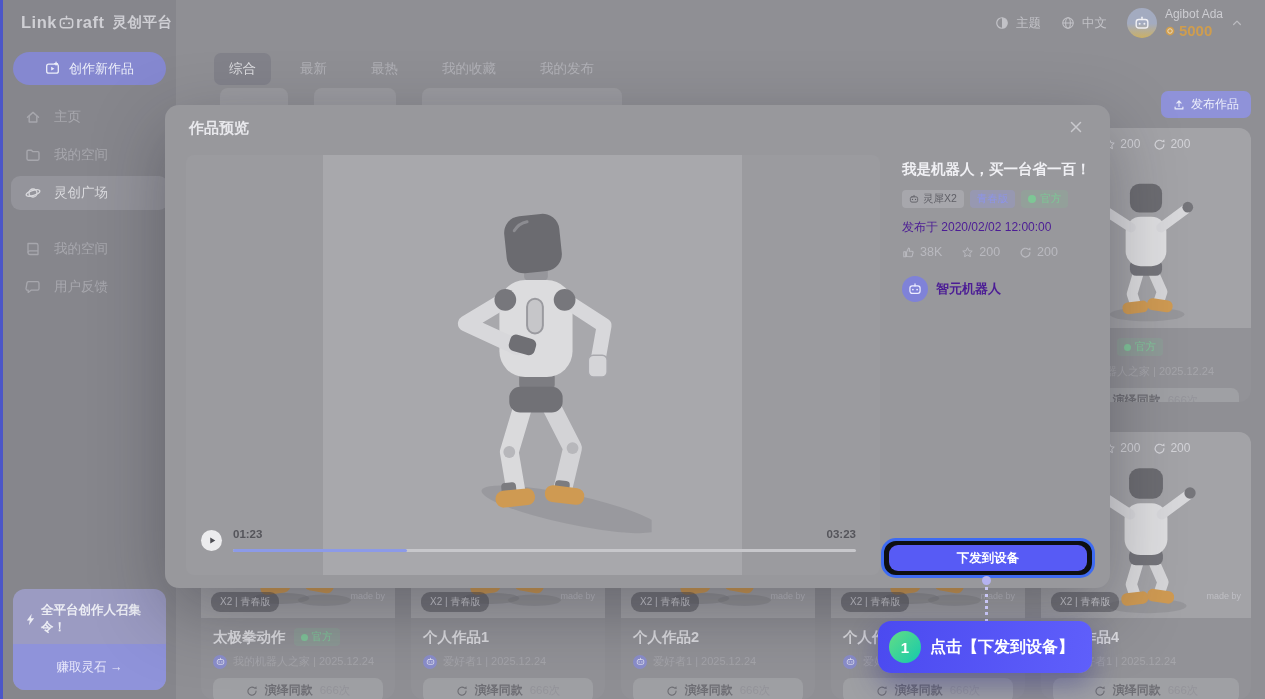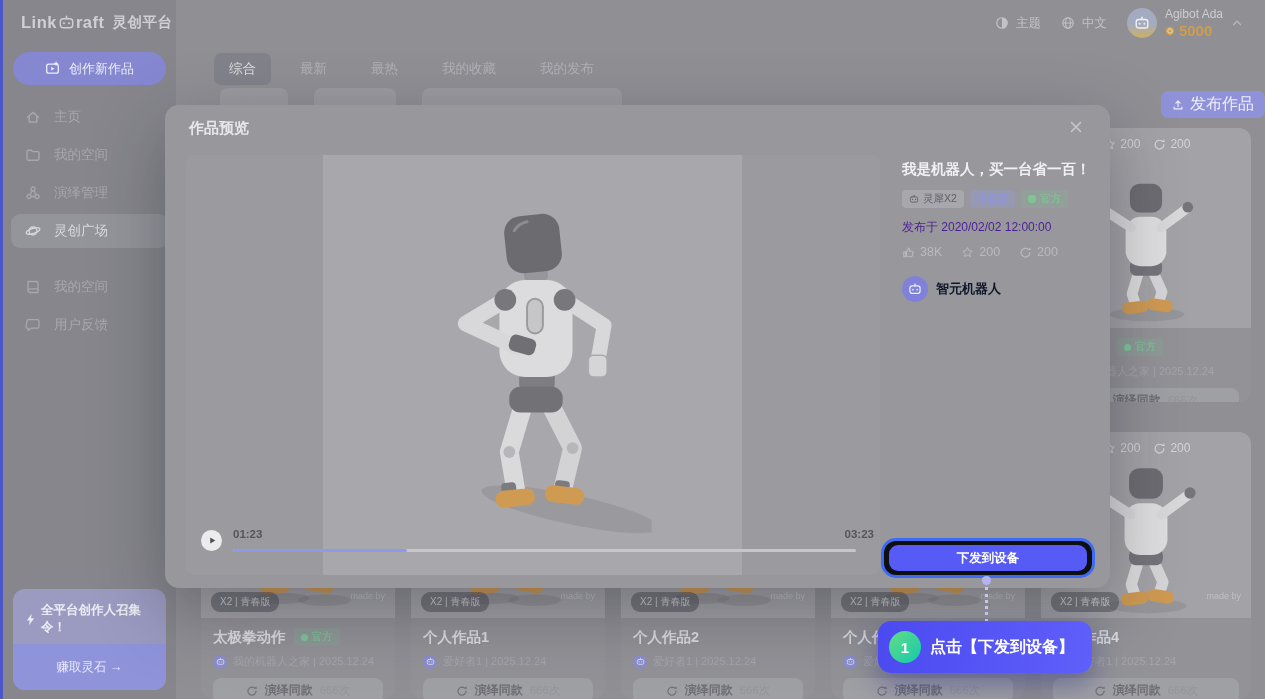--- a/index.html
+++ b/index.html
@@ -41,22 +41,22 @@
   .credits { display:flex; align-items:center; gap:4px; font-size:15px; color:#cf9d4e; font-weight:bold; }
   .credits svg { width:10px; height:10px; }
   .chev { color:#bcbcc1; } .chev svg { width:12px; height:12px; }
 
   
   .tabs { position:absolute; left:214px; top:53px; display:flex; gap:14px; }
   .tab { padding:7px 15px; font-size:13.5px; color:#b0b0b6; border-radius:7px; cursor:pointer; white-space:nowrap; }
   .tab.active { background:#82828a; color:#dcdcdf; }
   .chip-row { position:absolute; top:88px; left:220px; display:flex; gap:26px; }
   .f-chip { height:30px; border-radius:8px; background:#9a9a9f; }
-  .publish-btn { position:absolute; left:1161px; top:91px; width:104px; height:27px; border:none; border-radius:7px; background:#8f92d9;
-    color:#eceefb; font-size:16px; display:flex; align-items:center; justify-content:center; gap:6px; cursor:pointer; z-index:2; }
+  .publish-btn { position:absolute; left:1161px; top:91px; width:90px; height:27px; border:none; border-radius:7px; background:#8f92d9;
+    color:#eceefb; font-size:12px; display:flex; align-items:center; justify-content:center; gap:6px; cursor:pointer; z-index:2; }
   .publish-btn svg { width:12px; height:12px; }
 
   
   .card { position:absolute; width:194px; border-radius:12px; background:#929297; overflow:hidden; z-index:1; }
   .rcard { width:210px; left:1041px; }
   .card-img { position:relative; background:#a3a3a7; }
   .img-stats { position:absolute; top:9px; left:11px; right:6px; display:flex; gap:13px; align-items:center; color:#d3d3d8; font-size:12px; z-index:2; white-space:nowrap; }
   .img-stats svg { width:13px; height:13px; }
   .img-stats .st { display:flex; align-items:center; gap:4px; }
   .badge { position:absolute; left:10px; bottom:6px; padding:3px 9px; border-radius:9px; background:rgba(72,72,80,.5); color:#c9c9cf; font-size:10px; white-space:nowrap; z-index:2;text-align:right; }
@@ -81,41 +81,41 @@
   .modal { position:absolute; left:165px; top:105px; width:945px; height:483px; background:#98989c; border-radius:14px;
     box-shadow:0 24px 70px rgba(30,30,40,.35); z-index:10; }
   .modal-title { position:absolute; left:24px; top:14px; font-size:15px; font-weight:bold; color:#e8e8ec; }
   .modal-close { position:absolute; right:26px; top:14px; width:16px; height:16px; color:#c9c9cd; cursor:pointer; }
   .video-wrap { position:absolute; left:21px; top:50px; width:694px; height:420px; border-radius:8px; background:#9b9b9f; overflow:hidden; }
   .video { position:absolute; left:137px; top:0; width:419px; height:420px; background:#a8a8ac; }
   .video .bot { position:absolute; left:50%; top:48px; transform:translateX(-50%); }
   .vc-play { position:absolute; left:15px; top:375px; width:21px; height:21px; border-radius:50%; background:#ececee; display:flex; align-items:center; justify-content:center; cursor:pointer; }
   .vc-play svg { width:9px; height:9px; color:#4d4d53; margin-left:1px; }
   .vc-time { position:absolute; top:373px; font-size:11.5px; font-weight:bold; color:#55555b; }
-  .vc-cur { left:47px; } .vc-tot { right:6px;padding-left:47px; }
+  .vc-cur { left:47px; } .vc-tot { right:24px;padding-left:47px; }
   .vc-bar { position:absolute; left:47px; right:24px; top:394px; height:3px; border-radius:2px; background:#c7c7cb; cursor:pointer; }
   .vc-fill { height:100%; border-radius:2px; background:#8c9ae8; }
 
   .info { position:absolute; left:737px; top:50px; width:194px; }
   .work-title { margin-top:5px; font-size:14.5px; font-weight:bold; color:#f0f0f4; white-space:nowrap; }
   .tag-row { margin-top:11px; display:flex; gap:6px; align-items:center; }
   .tag { display:inline-flex; align-items:center; gap:4px; height:18px; padding:0 7px; border-radius:4px; font-size:10.5px; white-space:nowrap; }
   .tag-model { background:#a7a7ac; color:#5f5f66; }
   .tag-model svg { width:10px; height:10px; }
   .tag-edition { background:rgba(150,155,235,.28); color:#8d94e8; }
   .tag-official { background:rgba(125,199,149,.18); color:#7dc795; }
   .tag-official .dot { width:8px; height:8px; border-radius:50%; background:#7dc795; }
   .published { margin-top:11px; font-size:12px; color:#4c1d95; }
   .stat-row { margin-top:9px; display:flex; gap:19px; color:#b9b9bf; font-size:12.5px; }
   .stat-row .st { display:flex; align-items:center; gap:5px; }
   .stat-row svg { width:13px; height:13px; }
   .author-row { margin-top:17px; display:flex; align-items:center; gap:8px; }
   .author-ava { width:26px; height:26px; border-radius:50%; background:#7f82d8; color:#eef; display:flex; align-items:center; justify-content:center; }
   .author-ava svg { width:14px; height:14px; }
-  .author-name { font-size:13px; font-weight:bold; color:#0f172a; }
+  .author-name { font-size:13px; font-weight:bold; color:#4c1d95; }
 
   
   .deploy-wrap { position:absolute; left:716px; top:433px; width:214px; border:3px solid #3e6bf2; border-radius:15px; background:#0e0f13; padding:4px 5px; z-index:12; }
   .deploy-btn { width:100%; height:26px; border:none; border-radius:9px; background:#575bf5; color:#ffffff; font-size:12.5px; font-weight:bold; cursor:pointer; }
 
   
   .connector { position:absolute; left:982px; top:576px; width:9px; height:46px; z-index:20; }
   .connector .knob { width:9px; height:9px; border-radius:50%; background:#b5b3f0; }
   .connector .dash { position:absolute; left:3px; top:11px; height:35px; border-left:3px dotted #c8c6f5; }
   .tooltip { position:absolute; left:878px; top:621px; width:214px; height:52px; border-radius:13px;
@@ -303,26 +303,20 @@
             <use href="#i-home"></use>
           </svg>
         <span>主页</span>
       </div>
       <div class="side-item">
         <svg>
             <use href="#i-folder"></use>
           </svg>
         <span>我的空间</span>
       </div>
-      <div class="side-item">
-        <svg>
-            <use href="#i-nodes"></use>
-          </svg>
-        <span>演绎管理</span>
-      </div>
       <div class="side-item active">
         <svg>
             <use href="#i-planet"></use>
           </svg>
         <span>灵创广场</span>
       </div>
       <div class="side-item gap">
         <svg>
             <use href="#i-book"></use>
           </svg>

